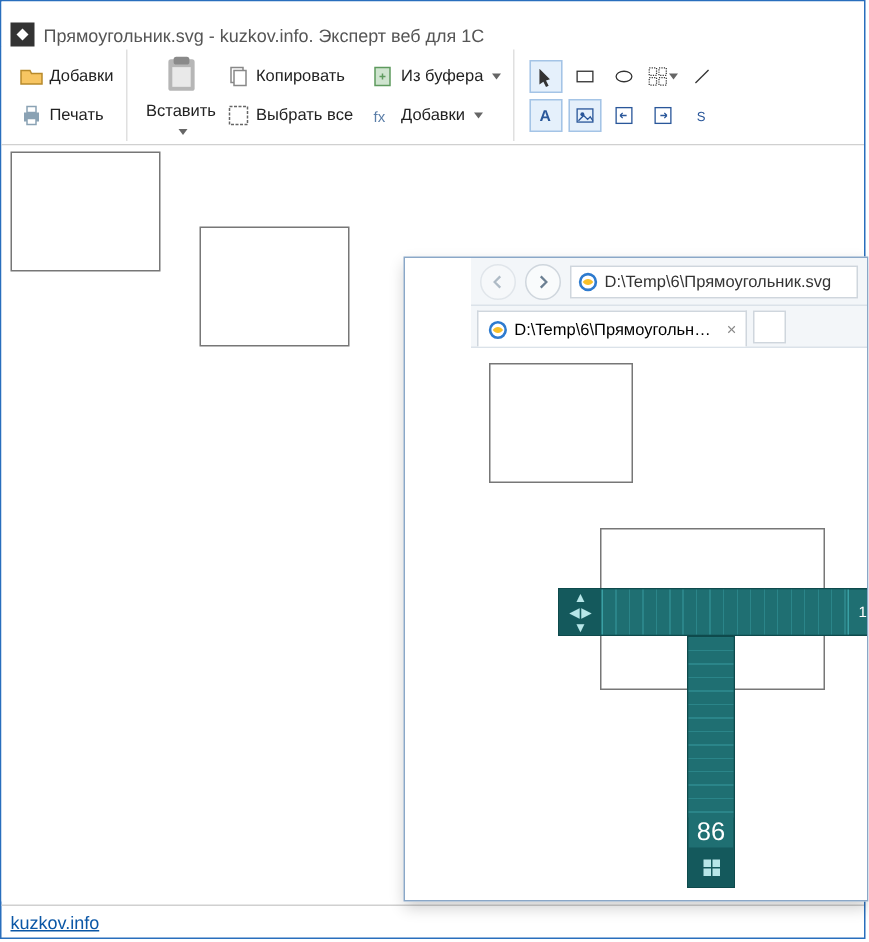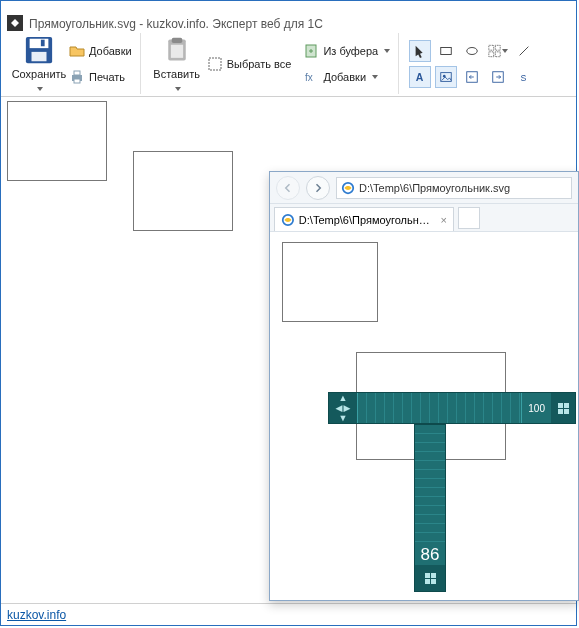--- a/index.html
+++ b/index.html
@@ -22,21 +22,21 @@
 .toolgrid { display: grid; grid-template-columns: repeat(5, 22px); grid-template-rows: repeat(2, 22px); gap: 4px; padding: 4px 2px; align-content: center; }
 .tbtn { width: 22px; height: 22px; border: 1px solid transparent; display: flex; align-items: center; justify-content: center; cursor: pointer; }
 .tbtn.sel { border: 1px solid #a4c4e6; background: #e5f0fb; }
 .canvas { position: relative; width: 100%; height: calc(100% - 96px - 24px); background: #fff; }
 .rect1 { position: absolute; border: 1px solid #777; background: #fff; }
 .r1 { left: 6px; top: 4px; width: 100px; height: 80px; }
 .r2 { left: 132px; top: 54px; width: 100px; height: 80px; }
 .statusbar { position: absolute; bottom: 0; left: 0; right: 0; height: 22px; border-top: 1px solid #d0d0d0; display: flex; align-items: center; padding: 0 6px; }
 .statusbar a { color: #0b57a6; text-decoration: underline; font-size: 12px; text-align: center; }
 
-.iewin { position: absolute; left: 269px; top: 171px; width: 310px; height: 430px; border: 1px solid #8aa7c7; background: #fff; box-shadow: 0 4px 10px rgba(0,0,0,.2); }
+.iewin { position: absolute; left: 269px; top: 171px; width: 310px; height: 430px; border: 1px solid #8aa7c7; background: #fff; box-shadow: 0 4px 10px rgba(0,0,0,.2); padding-left: 44px; }
 .ietitle { height: 32px; background: #f3f6f9; border-bottom: 1px solid #dbe2e9; display: flex; align-items: center; padding: 0 6px; gap: 6px; }
 .navbtn { width: 24px; height: 24px; border: 1px solid #cfd6dd; border-radius: 50%; display: inline-flex; align-items: center; justify-content: center; background: #f9fbfc; cursor: pointer; }
 .navbtn.disabled { opacity: .5; }
 .addr { flex: 1; display: flex; align-items: center; gap: 4px; border: 1px solid #cfd6dd; height: 22px; padding: 0 4px; background: #fff; }
 .addr .url { font-size: 11px; color: #333; white-space: nowrap; overflow: hidden; }
 .ieicon { width: 14px; height: 14px; }
 .tabs { height: 28px; background: #f3f6f9; border-bottom: 1px solid #dbe2e9; display: flex; align-items: end; padding: 0 4px; }
 .tab { height: 24px; background: #fff; border: 1px solid #cfd6dd; border-bottom: none; display: flex; align-items: center; padding: 0 6px; gap: 4px; font-size: 11px; max-width: 180px; }
 .tab .tlabel { white-space: nowrap; overflow: hidden; text-overflow: ellipsis; }
 .tab .close { color: #888; cursor: pointer; margin-left: 4px; }
@@ -66,31 +66,20 @@
     <span class="appicon">
       <svg viewBox="0 0 10 10">
           <path d="M1 5 L5 1 L9 5 L5 9 Z" fill="#fff"></path>
         </svg>
     </span>
     <span class="title">Прямоугольник.svg - kuzkov.info. Эксперт веб для 1С</span>
   </div>
 
   <div class="ribbon">
     <div class="group">
-      <div class="bigbtn">
-        <span class="ico">
-          <svg viewBox="0 0 32 32" width="30" height="30">
-              <rect x="2" y="2" width="28" height="28" rx="2" fill="#2a579a"></rect>
-              <rect x="6" y="4" width="20" height="10" fill="#fff"></rect>
-              <rect x="8" y="18" width="16" height="10" fill="#e8eef7"></rect>
-              <rect x="18" y="5" width="4" height="7" fill="#2a579a"></rect>
-            </svg>
-        </span>
-        <span class="lbl"><span>Сохранить</span><br><span class="caret"></span></span>
-      </div>
       <div class="stack">
         <div class="smallbtn">
           <span class="sico">
               <svg viewBox="0 0 16 16">
                 <path d="M1 4h6l1 2h7v7H1z" fill="#f7c562" stroke="#b88a2b"></path>
               </svg>
             </span>
           <span class="slbl">Добавки</span>
         </div>
         <div class="smallbtn">
@@ -111,20 +100,29 @@
         <span class="ico">
             <svg viewBox="0 0 32 32" width="28" height="28">
               <rect x="6" y="4" width="20" height="24" rx="2" fill="#b6b6b6"></rect>
               <rect x="10" y="2" width="12" height="6" rx="2" fill="#8a8a8a"></rect>
               <rect x="9" y="10" width="14" height="15" fill="#e9e9e9"></rect>
             </svg>
           </span>
         <span class="lbl"><span>Вставить</span><br><span class="caret"></span></span>
       </div>
       <div class="stack">
+        <div class="smallbtn">
+          <span class="sico">
+              <svg viewBox="0 0 16 16">
+                <rect x="3" y="2" width="8" height="10" fill="#fff" stroke="#888"></rect>
+                <rect x="5" y="4" width="8" height="10" fill="#fff" stroke="#888"></rect>
+              </svg>
+            </span>
+          <span class="slbl">Копировать</span>
+        </div>
         <div class="smallbtn">
           <span class="sico">
               <svg viewBox="0 0 16 16">
                 <rect x="2" y="2" width="12" height="12" fill="none" stroke="#666" stroke-dasharray="2 1"></rect>
               </svg>
             </span>
           <span class="slbl">Выбрать все</span>
         </div>
       </div>
       <div class="stack" style="margin-left:8px;">

